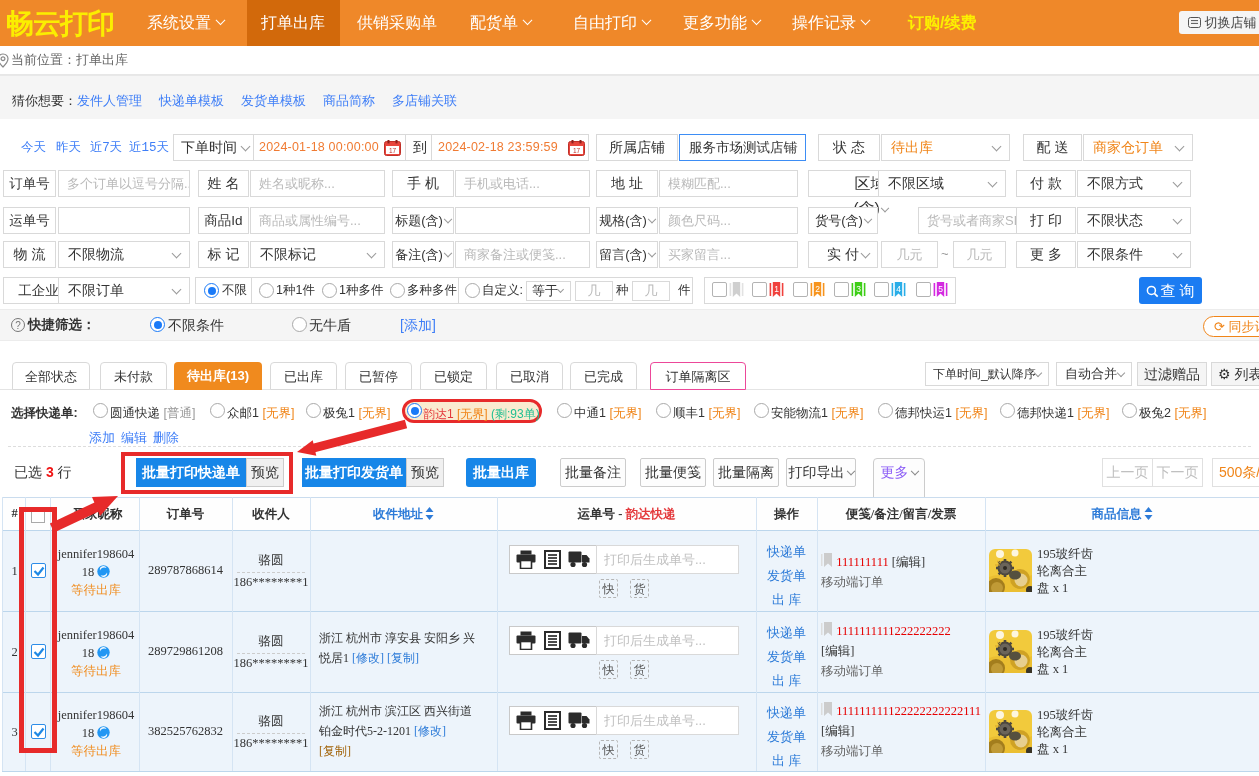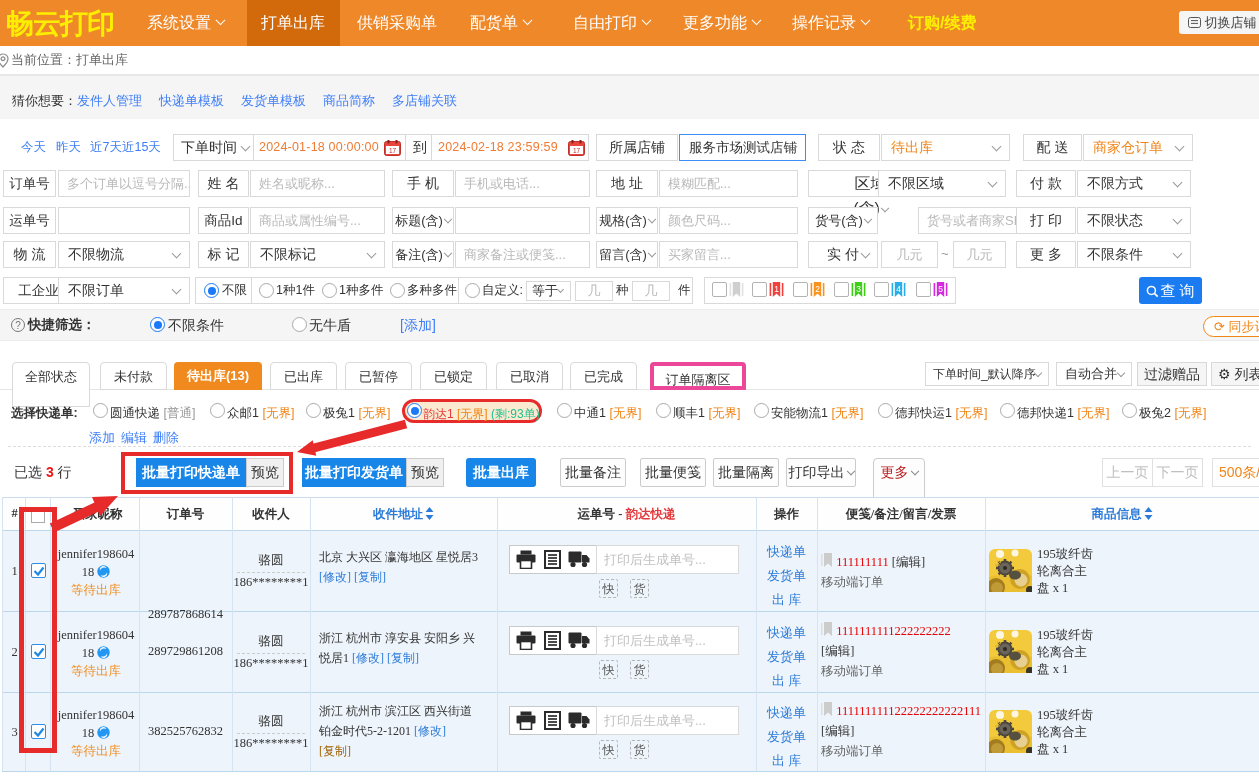--- a/index.html
+++ b/index.html
@@ -44,21 +44,21 @@
 
   <div class="ab" style="left:0;top:46px;width:1259px;height:29px;background:#fff;border-bottom:1px solid #e7e7e7;"></div>
   <svg class="ab" style="left:-3px;top:53px;" width="12" height="15" viewBox="0 0 12 15">
       <path d="M6 1 C3 1 1 3.2 1 5.8 C1 9 6 14 6 14 C6 14 11 9 11 5.8 C11 3.2 9 1 6 1 Z M6 7.6 A1.9 1.9 0 1 1 6 3.8 A1.9 1.9 0 1 1 6 7.6 Z" fill="none" stroke="#888" stroke-width="1.2"></path>
     </svg>
   <div class="ab" style="left:11px;top:46px;height:29px;line-height:28px;font-size:13px;color:#666;">当前位置：打单出库</div>
 
   <div class="ab" style="left:0;top:75px;width:1259px;height:44px;background:#f5f5f5;border-top:1px solid #e8e8e8;"></div>
   <div class="ab" style="left:12px;top:79px;height:44px;line-height:44px;font-size:13px;color:#333;">猜你想要：<span class="blue" style="margin-right:17px;">发件人管理</span><span class="blue" style="margin-right:17px;">快递单模板</span><span class="blue" style="margin-right:17px;">发货单模板</span><span class="blue" style="margin-right:17px;">商品简称</span><span class="blue">多店铺关联</span></div>
 
-  <div class="ab" style="left:21px;top:134px;height:27px;line-height:27px;font-size:12.5px;"><span class="blue">今天</span><span class="blue" style="margin-left:10px;">昨天</span><span class="blue" style="margin-left:9px;">近7天</span><span class="blue" style="margin-left:0;">近15天</span></div>
+  <div class="ab" style="left:21px;top:134px;height:27px;line-height:27px;font-size:12.5px;"><span class="blue">今天</span><span class="blue" style="margin-left:10px;">昨天</span><span class="blue" style="margin-left:9px;">近7天</span><span class="blue" style="margin-left:7px;font-family:Liberation Mono, monospace;">近15天</span></div>
 
   <div class="bx" style="left:173px;top:134px;width:416px;"></div>
   <div class="ab" style="left:181px;top:134px;height:27px;line-height:26px;font-size:14px;color:#333;">下单时间</div>
   <div class="cv" style="left:242px;top:143px;"></div>
   <div class="ab" style="left:253px;top:134px;width:1px;height:27px;background:#d9d9d9;"></div>
   <div class="ab" style="left:259px;top:134px;height:27px;line-height:26px;font-size:12.5px;color:#f07b33;letter-spacing:0.2px;">2024-01-18 00:00:00</div>
   <svg class="ab" style="left:384px;top:140px;" width="17" height="16" viewBox="0 0 17 16">
       <rect x="0.5" y="1.5" width="16" height="14" rx="2" fill="#e8453c" stroke="#c03028"></rect>
       <rect x="2" y="6" width="13" height="8" fill="#fff"></rect>
       <rect x="3.5" y="0" width="2" height="3.4" fill="#8c1f1a"></rect>
@@ -213,29 +213,29 @@
   <div class="ab" style="left:11px;top:318px;width:14px;height:14px;border:1px solid #777;border-radius:50%;font-size:10px;color:#777;text-align:center;line-height:13px;">?</div>
   <div class="ab" style="left:28px;top:309px;height:32px;line-height:32px;font-size:13.5px;color:#333;font-weight:bold;">快捷筛选：</div>
   <div class="rd rdon" style="left:150px;top:317px;"></div>
   <div class="ab" style="left:168px;top:309px;height:32px;line-height:32px;font-size:14px;color:#333;">不限条件</div>
   <div class="rd" style="left:292px;top:317px;"></div>
   <div class="ab" style="left:309px;top:309px;height:32px;line-height:32px;font-size:14px;color:#333;">无牛盾</div>
   <div class="ab" style="left:400px;top:309px;height:32px;line-height:32px;font-size:14px;"><span class="blue">[添加]</span></div>
   <div class="ab" style="left:1203px;top:316px;width:85px;height:21px;border:1px solid #f08519;border-radius:11px;background:#fff;color:#f08519;font-size:13px;line-height:19px;padding-left:10px;white-space:nowrap;">⟳ 同步订单</div>
 
   <div class="ab" style="left:0;top:389px;width:1259px;height:1px;background:#e4e4e4;"></div>
-  <div class="ab" style="left:12px;top:362px;width:78px;height:45px;border:1px solid #d9d9d9;border-radius:4px 4px 0 0;background:#fff;font-size:13px;color:#333;text-align:center;line-height:27px;">全部状态</div>
+  <div class="ab" style="left:12px;top:362px;width:78px;height:28px;border:1px solid #d9d9d9;border-radius:4px 4px 0 0;background:#fff;font-size:13px;color:#333;text-align:center;line-height:27px;">全部状态</div>
   <div class="ab" style="left:100px;top:362px;width:67px;height:28px;border:1px solid #d9d9d9;border-radius:4px 4px 0 0;background:#fff;font-size:13px;color:#333;text-align:center;line-height:27px;">未付款</div>
   <div class="ab" style="left:174px;top:362px;width:88px;height:28px;border-radius:4px 4px 0 0;background:#f08a1e;font-size:13px;color:#fff;font-weight:bold;text-align:center;line-height:28px;">待出库(13)</div>
   <div class="ab" style="left:270px;top:362px;width:67px;height:28px;border:1px solid #d9d9d9;border-radius:4px 4px 0 0;background:#fff;font-size:13px;color:#333;text-align:center;line-height:27px;">已出库</div>
   <div class="ab" style="left:345px;top:362px;width:67px;height:28px;border:1px solid #d9d9d9;border-radius:4px 4px 0 0;background:#fff;font-size:13px;color:#333;text-align:center;line-height:27px;">已暂停</div>
   <div class="ab" style="left:420px;top:362px;width:67px;height:28px;border:1px solid #d9d9d9;border-radius:4px 4px 0 0;background:#fff;font-size:13px;color:#333;text-align:center;line-height:27px;">已锁定</div>
   <div class="ab" style="left:496px;top:362px;width:67px;height:28px;border:1px solid #d9d9d9;border-radius:4px 4px 0 0;background:#fff;font-size:13px;color:#333;text-align:center;line-height:27px;">已取消</div>
   <div class="ab" style="left:570px;top:362px;width:67px;height:28px;border:1px solid #d9d9d9;border-radius:4px 4px 0 0;background:#fff;font-size:13px;color:#333;text-align:center;line-height:27px;">已完成</div>
-  <div class="ab" style="left:650px;top:362px;width:96px;height:28px;border:4px solid #ec4899;border-radius:4px 4px 0 0;background:#fff;font-size:13px;color:#333;text-align:center;line-height:27px;">订单隔离区</div>
+  <div class="ab" style="left:650px;top:362px;width:96px;height:28px;border:1px solid #ec4899;border-radius:4px 4px 0 0;background:#fff;font-size:13px;color:#333;text-align:center;line-height:27px;">订单隔离区</div>
 
   <div class="ab" style="left:925px;top:362px;width:124px;height:24px;border:1px solid #d9d9d9;background:#fff;font-size:12px;color:#333;line-height:22px;padding-left:7px;">下单时间_默认降序</div>
   <div class="cv" style="left:1035px;top:370px;width:6px;height:6px;"></div>
   <div class="ab" style="left:1056px;top:362px;width:76px;height:24px;border:1px solid #d9d9d9;background:#fff;font-size:13px;color:#333;line-height:22px;padding-left:8px;">自动合并</div>
   <div class="cv" style="left:1118px;top:370px;width:6px;height:6px;"></div>
   <div class="ab" style="left:1137px;top:362px;width:70px;height:24px;border:1px solid #d9d9d9;background:#f5f5f5;font-size:14px;color:#333;text-align:center;line-height:22px;">过滤赠品</div>
   <div class="ab" style="left:1211px;top:362px;width:70px;height:24px;border:1px solid #d9d9d9;background:#f5f5f5;font-size:14px;color:#333;line-height:22px;padding-left:6px;white-space:nowrap;">⚙ 列表设置</div>
 
   <div class="ab" style="left:11px;top:405px;font-size:12.5px;color:#333;font-weight:bold;">选择快递单:</div>
   <div class="rd" style="left:93px;top:403px;"></div>
@@ -268,21 +268,21 @@
   <div class="ab" style="left:14px;top:464px;font-size:14px;color:#333;">已选 <span style="color:#f01414;font-weight:bold;">3</span> 行</div>
   <div class="ab" style="left:136px;top:458px;width:110px;height:29px;background:#1786e8;color:#fff;font-size:14px;font-weight:bold;text-align:center;line-height:29px;">批量打印快递单</div>
   <div class="ab" style="left:246px;top:458px;width:38px;height:29px;background:#f0f0f0;border:1px solid #ccc;color:#333;font-size:14px;text-align:center;line-height:27px;">预览</div>
   <div class="ab" style="left:302px;top:458px;width:104px;height:29px;background:#1786e8;color:#fff;font-size:14px;font-weight:bold;text-align:center;line-height:29px;">批量打印发货单</div>
   <div class="ab" style="left:406px;top:458px;width:38px;height:29px;background:#f0f0f0;border:1px solid #ccc;color:#333;font-size:14px;text-align:center;line-height:27px;">预览</div>
   <div class="ab" style="left:466px;top:458px;width:70px;height:29px;background:#1786e8;border-radius:3px;color:#fff;font-size:14px;font-weight:bold;text-align:center;line-height:29px;">批量出库</div>
   <div class="ab" style="left:560px;top:458px;width:66px;height:29px;background:#fdfdfd;border:1px solid #ccc;border-radius:2px;color:#333;font-size:14px;text-align:center;line-height:27px;">批量备注</div>
   <div class="ab" style="left:640px;top:458px;width:66px;height:29px;background:#fdfdfd;border:1px solid #ccc;border-radius:2px;color:#333;font-size:14px;text-align:center;line-height:27px;">批量便笺</div>
   <div class="ab" style="left:713px;top:458px;width:66px;height:29px;background:#fdfdfd;border:1px solid #ccc;border-radius:2px;color:#333;font-size:14px;text-align:center;line-height:27px;">批量隔离</div>
   <div class="ab" style="left:786px;top:458px;width:70px;height:29px;background:#fdfdfd;border:1px solid #ccc;border-radius:2px;color:#333;font-size:14px;text-align:center;line-height:27px;">打印导出<span style="display:inline-block;width:6px;height:6px;border-right:1.2px solid #888;border-bottom:1.2px solid #888;transform:rotate(45deg) translate(-2px,-2px);margin-left:3px;"></span></div>
-  <div class="ab" style="left:873px;top:458px;width:52px;height:46px;background:#fdfdfd;border:1px solid #ccc;border-radius:4px;color:#b91c1c;font-size:14px;text-align:center;line-height:27px;">更多<span style="display:inline-block;width:6px;height:6px;border-right:1.2px solid #888;border-bottom:1.2px solid #888;transform:rotate(45deg) translate(-2px,-2px);margin-left:3px;"></span></div>
+  <div class="ab" style="left:873px;top:458px;width:52px;height:46px;background:#fdfdfd;border:1px solid #ccc;border-radius:4px;color:#8b5cf6;font-size:14px;text-align:center;line-height:27px;">更多<span style="display:inline-block;width:6px;height:6px;border-right:1.2px solid #888;border-bottom:1.2px solid #888;transform:rotate(45deg) translate(-2px,-2px);margin-left:3px;"></span></div>
   <div class="ab" style="left:1102px;top:458px;width:51px;height:29px;background:#fff;border:1px solid #e0e0e0;color:#c0c0c0;font-size:14px;text-align:center;line-height:27px;">上一页</div>
   <div class="ab" style="left:1152px;top:458px;width:51px;height:29px;background:#fff;border:1px solid #e0e0e0;color:#c0c0c0;font-size:14px;text-align:center;line-height:27px;">下一页</div>
   <div class="ab" style="left:1212px;top:458px;width:60px;height:29px;background:#fff;border:1px solid #e0e0e0;color:#f08519;font-size:14px;text-align:left;line-height:27px;padding-left:6px;white-space:nowrap;overflow:hidden;">500条/页</div>
 
   <div class="ab" id="tbl" style="left:0;top:497px;width:1259px;height:274px;font-family:'Liberation Serif', serif;">
   <div class="ab" style="left:2px;top:0;width:1257px;height:33px;background:#fefefe;border-top:1px solid #cadcEE;"></div>
   <div class="ab" style="left:2px;top:33px;width:1257px;height:81px;background:#edf4fb;border-top:1px solid #bcd6ec;"></div>
   <div class="ab" style="left:2px;top:114px;width:1257px;height:81px;background:#edf4fb;border-top:1px solid #bcd6ec;"></div>
   <div class="ab" style="left:2px;top:195px;width:1257px;height:79px;background:#edf4fb;border-top:1px solid #bcd6ec;"></div>
   <div class="ab" style="left:2px;top:274px;width:1257px;height:1px;background:#bcd6ec;"></div>
@@ -314,25 +314,24 @@
         </svg></div>
   <div class="ab" style="left:4.5px;top:66.5px;width:20px;text-align:center;font-size:12.5px;color:#333;">1</div>
   <div class="ab" style="left:31px;top:65.5px;width:15px;height:15px;border:1.5px solid #2e8de8;border-radius:2px;background:#fff;text-align:center;"><svg width="14" height="14" viewBox="0 0 14 14">
           <path d="M2.5 7 L6 10.5 L11.5 3.5" fill="none" stroke="#1e88e5" stroke-width="2.2"></path>
         </svg></div>
   <div class="ab" style="left:50px;top:47.5px;width:92px;text-align:center;font-size:12.5px;color:#333;line-height:18px;">jennifer198604<br>18 <svg width="13" height="13" viewBox="0 0 13 13" style="vertical-align:-2px;">
           <circle cx="6.5" cy="6.5" r="6.2" fill="#2196f3"></circle>
           <path d="M9.5 3 A4.5 4.5 0 0 0 3 5.5 A3.5 3.5 0 0 1 9.5 3 Z" fill="#fff" opacity="0.95"></path>
           <path d="M3.5 10 A4.5 4.5 0 0 0 10 7.5 A3.5 3.5 0 0 1 3.5 10 Z" fill="#fff" opacity="0.95"></path>
         </svg><br><span style="color:#f08c1e;">等待出库</span></div>
-  <div class="ab" style="left:130.5px;top:65.5px;width:110px;text-align:center;font-size:12.5px;color:#333;margin-top:44px;">289787868614</div>
+  <div class="ab" style="left:130.5px;top:65.5px;width:110px;text-align:center;font-size:12.5px;color:#333;">289787868614</div>
   <div class="ab" style="left:236px;top:54.5px;width:70px;text-align:center;font-size:12.5px;color:#333;">骆圆</div>
   <div class="ab" style="left:237px;top:74.5px;width:68px;border-top:1px dashed #ccc;"></div>
   <div class="ab" style="left:232px;top:77.5px;width:78px;text-align:center;font-size:12.5px;color:#333;">186********1</div>
-  <div class="ab" style="left:319px;top:49.5px;width:168px;font-size:12px;color:#333;line-height:20px;"><span style="white-space:nowrap;">北京 大兴区 瀛海地区 星悦居3</span><br><span style="color:#2d7bd8;">[修改] [复制]</span></div>
   <div class="ab" style="left:509px;top:47.5px;width:88px;height:29px;border:1px solid #c9c9c9;background:#fff;"></div>
   <div class="ab" style="left:516px;top:52.5px;"><svg width="20" height="19" viewBox="0 0 20 19">
           <rect x="4.5" y="0.5" width="11" height="4" fill="#2b2b2b"></rect>
           <rect x="0.5" y="4.5" width="19" height="8" rx="1" fill="#2b2b2b"></rect>
           <rect x="4.5" y="10.5" width="11" height="8" fill="#fff" stroke="#2b2b2b" stroke-width="1.6"></rect>
         </svg></div>
   <div class="ab" style="left:544px;top:52.5px;"><svg width="17" height="19" viewBox="0 0 17 19">
           <rect x="1" y="1" width="15" height="17" fill="#fff" stroke="#2b2b2b" stroke-width="2"></rect>
           <line x1="4" y1="5" x2="13" y2="5" stroke="#2b2b2b" stroke-width="1.7"></line>
           <line x1="4" y1="8" x2="13" y2="8" stroke="#2b2b2b" stroke-width="1.7"></line>

